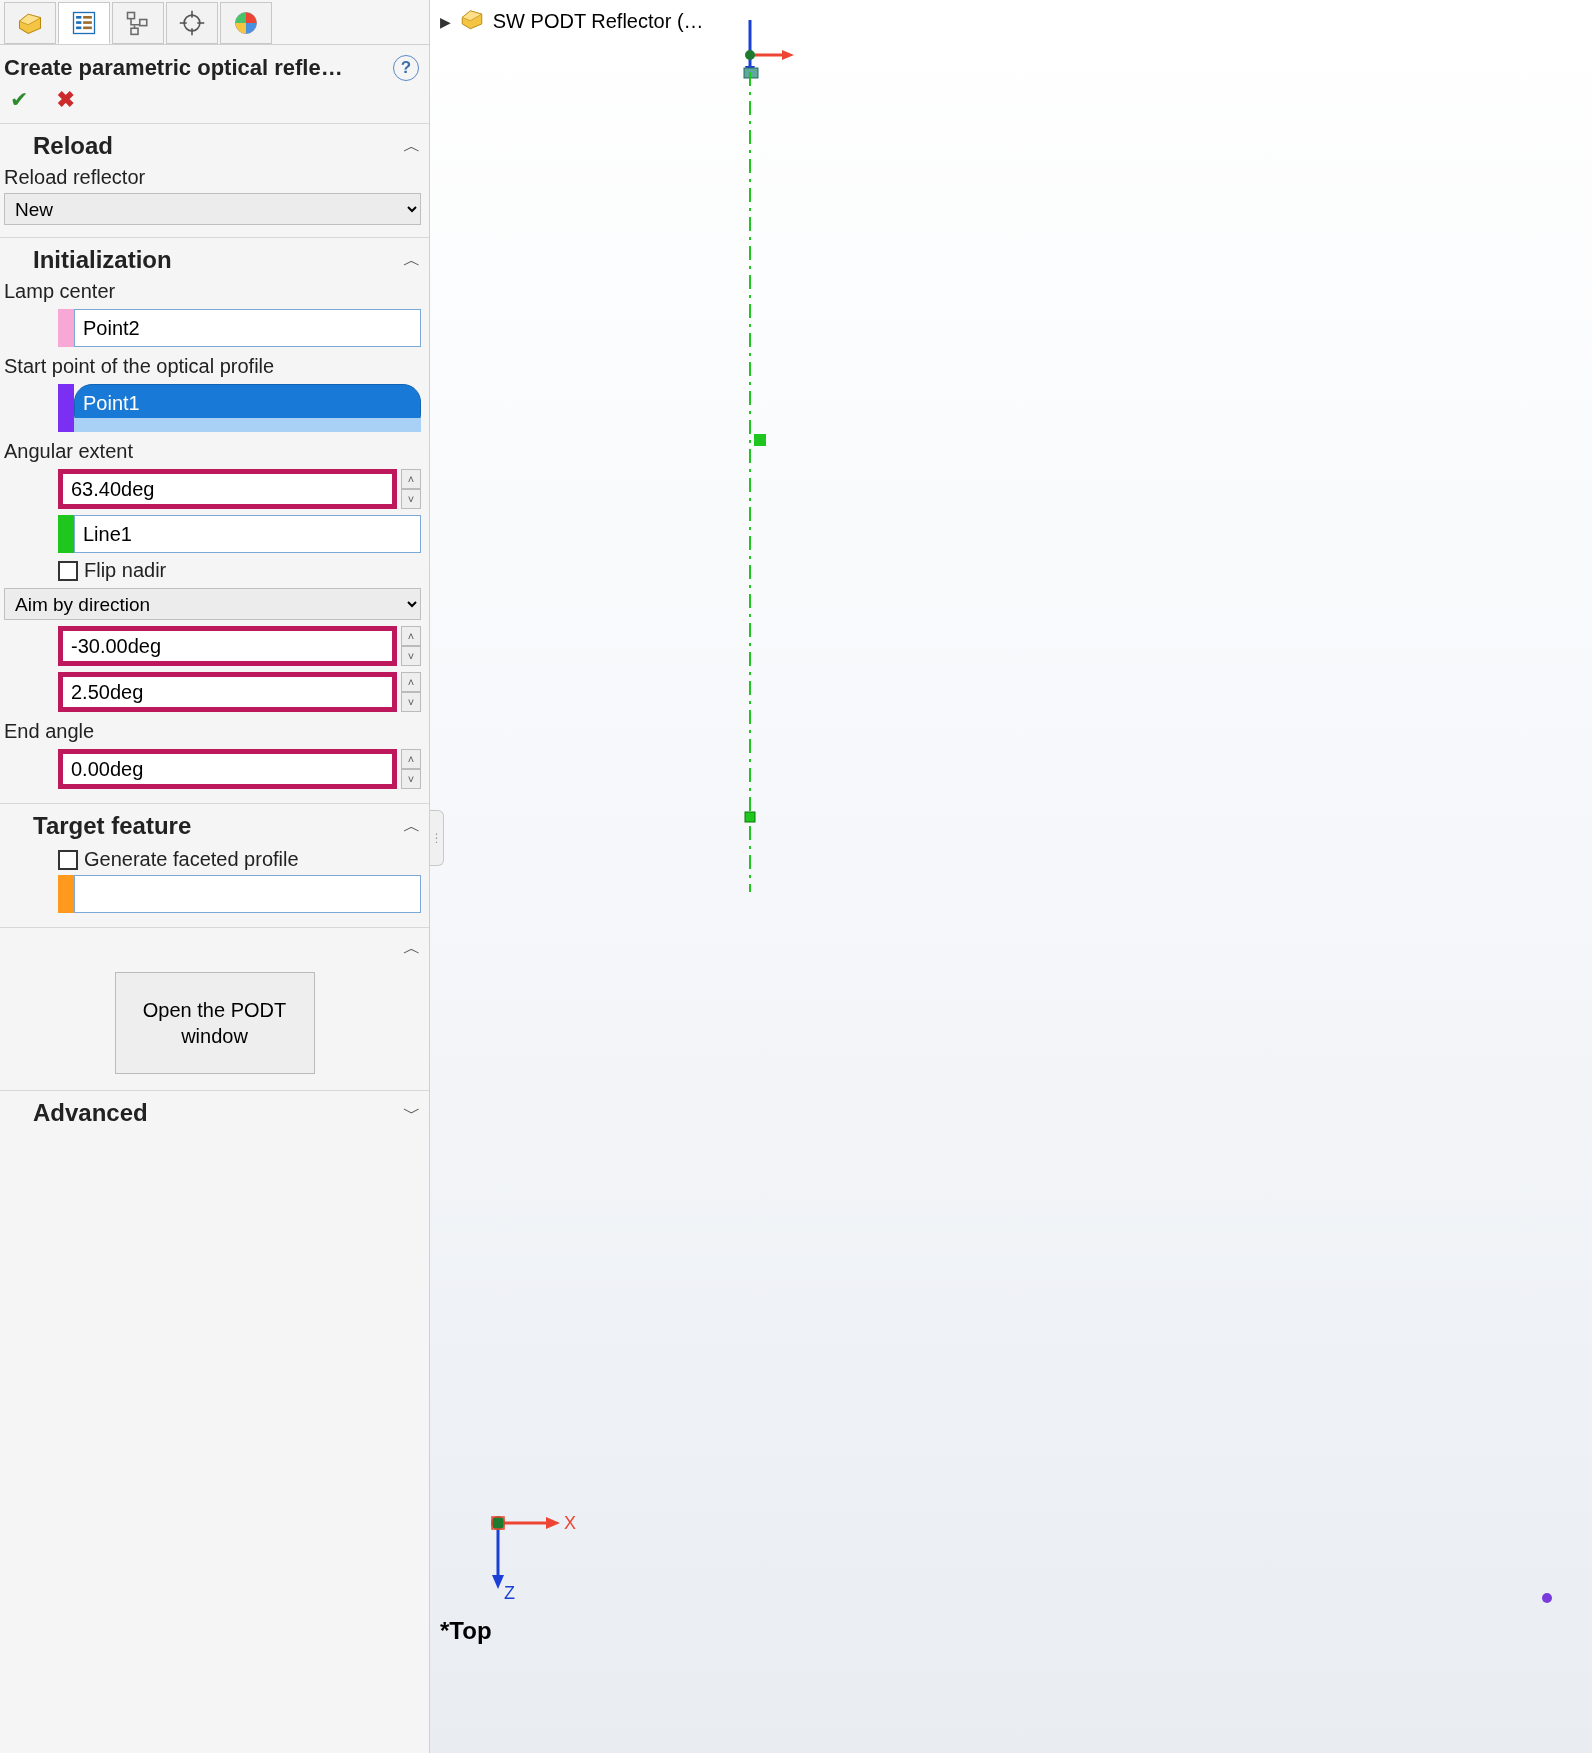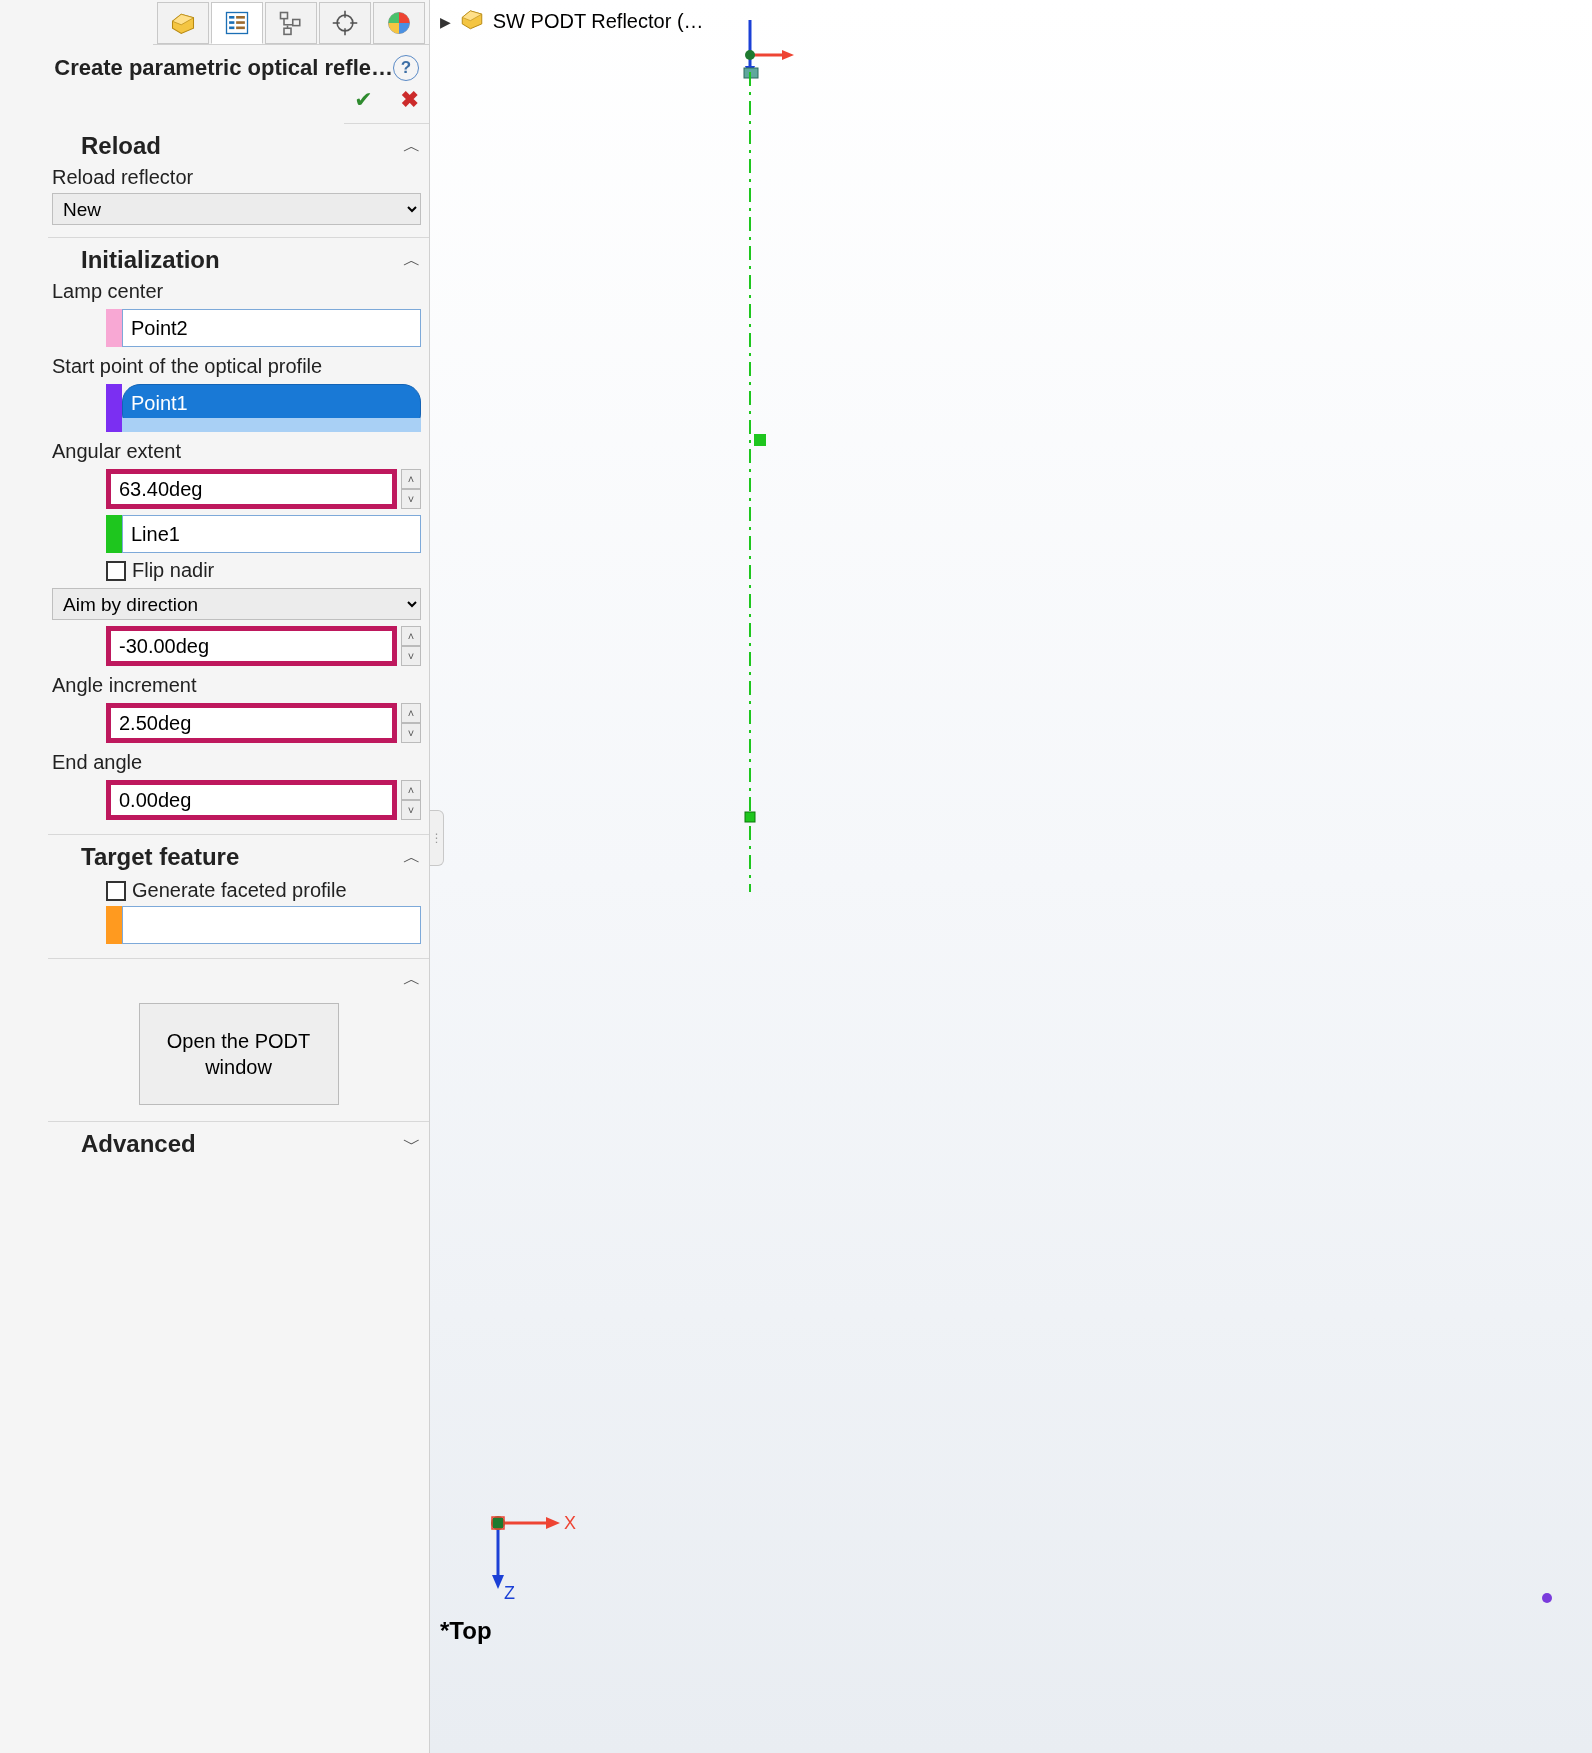--- a/index.html
+++ b/index.html
@@ -1,18 +1,18 @@
 <!DOCTYPE html>
 <html><head>
 <meta charset="utf-8">
 <style>
   * { box-sizing: border-box; margin: 0; padding: 0; font-family: "Segoe UI", Arial, sans-serif; }
   body { width: 1592px; height: 1753px; background: #fff; overflow: hidden; position: relative; }
   .main { display: flex; width: 100%; height: 100%; }
-  .panel { width: 430px; height: 100%; background: #f5f5f5; border-right: 1px solid #d0d0d0; display: flex; flex-direction: column; font-size: 20px; color: #222; align-items: flex-end; }
+  .panel { width: 430px; height: 100%; background: #f5f5f5; border-right: 1px solid #d0d0d0; display: flex; flex-direction: column; font-size: 20px; color: #222; }
   .panel-tabs { display: flex; padding: 2px 4px 0 4px; gap: 2px; background: #f5f5f5; border-bottom: 1px solid #d0d0d0; }
   .tab-btn { width: 52px; height: 42px; border: 1px solid #c8c8c8; background: #f2f2f2; display: flex; align-items: center; justify-content: center; cursor: pointer; }
   .tab-btn.active { background: #fff; border-bottom: 1px solid #fff; }
   .tab-btn svg { width: 28px; height: 28px; }
   .title-row { display: flex; align-items: center; padding: 10px 10px 6px 4px; }
   .title-text { font-weight: 600; font-size: 22px; flex: 1; white-space: nowrap; overflow: hidden; text-overflow: ellipsis; }
   .help-icon { width: 26px; height: 26px; border: 1.5px solid #5a8ac6; border-radius: 50%; color: #3d6fa5; display: flex; align-items: center; justify-content: center; font-size: 17px; font-weight: 600; cursor: pointer; }
   .confirm-row { display: flex; gap: 28px; padding: 0 10px 10px 10px; border-bottom: 1px solid #d8d8d8; }
   .ok-icon { color: #2e8b2e; font-size: 22px; cursor: pointer; }
   .cancel-icon { color: #cc2b2b; font-size: 22px; cursor: pointer; font-weight: bold; }
@@ -172,21 +172,20 @@
         </div>
 
         <div class="spinner-row">
           <input class="sp-input" value="-30.00deg" style="">
           <div class="sp-btns">
             <div class="sp-btn">˄</div>
             <div class="sp-btn">˅</div>
           </div>
         </div>
 
-        <div class="field-label">Angle increment</div>
         <div class="spinner-row">
           <input class="sp-input" value="2.50deg" style="">
           <div class="sp-btns">
             <div class="sp-btn">˄</div>
             <div class="sp-btn">˅</div>
           </div>
         </div>
 
         <div class="field-label">End angle</div>
         <div class="spinner-row">

